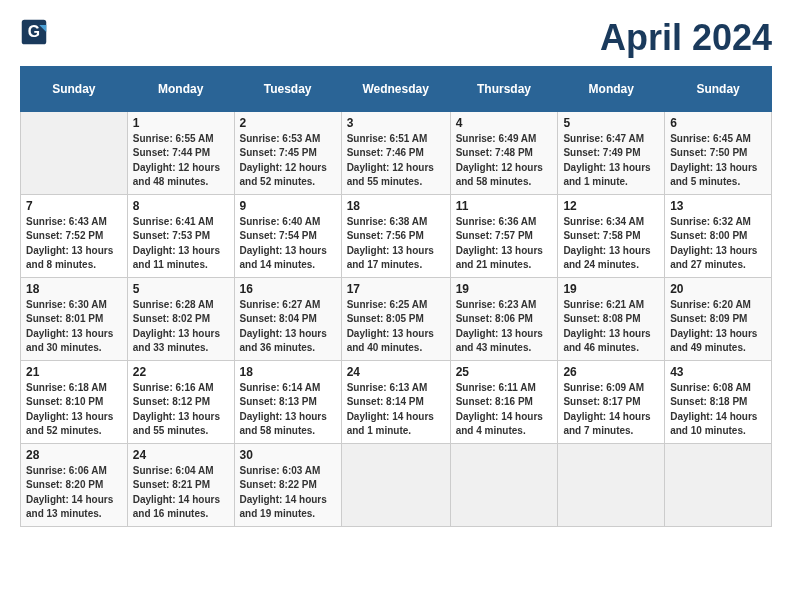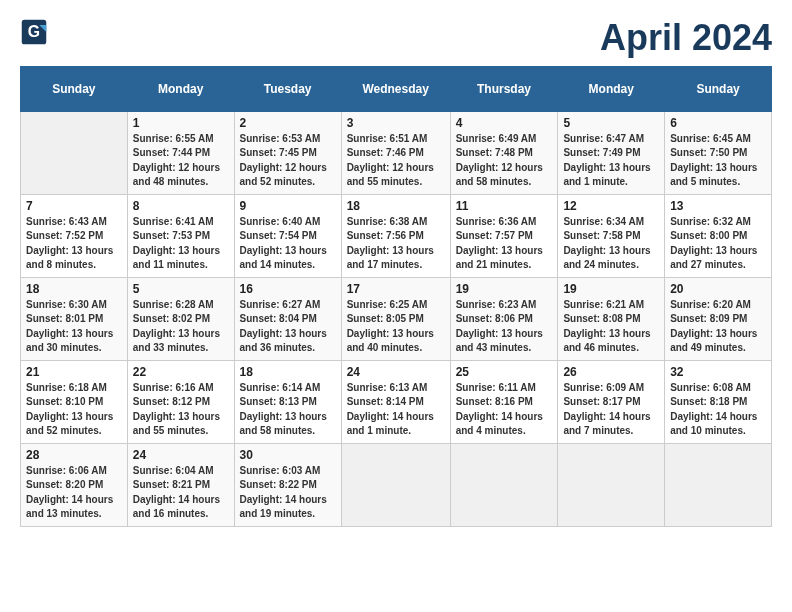--- a/index.html
+++ b/index.html
@@ -230,21 +230,21 @@
           </td>
           <td>
             <span class="day-number">25</span>
             <div class="day-info">Sunrise: 6:11 AM<br>Sunset: 8:16 PM<br>Daylight: 14 hours and 4 minutes.</div>
           </td>
           <td>
             <span class="day-number">26</span>
             <div class="day-info">Sunrise: 6:09 AM<br>Sunset: 8:17 PM<br>Daylight: 14 hours and 7 minutes.</div>
           </td>
           <td>
-            <span class="day-number">32</span>
+            <span class="day-number">43</span>
             <div class="day-info">Sunrise: 6:08 AM<br>Sunset: 8:18 PM<br>Daylight: 14 hours and 10 minutes.</div>
           </td>
         </tr>
         <tr>
           <td>
             <span class="day-number">28</span>
             <div class="day-info">Sunrise: 6:06 AM<br>Sunset: 8:20 PM<br>Daylight: 14 hours and 13 minutes.</div>
           </td>
           <td>
             <span class="day-number">24</span>

